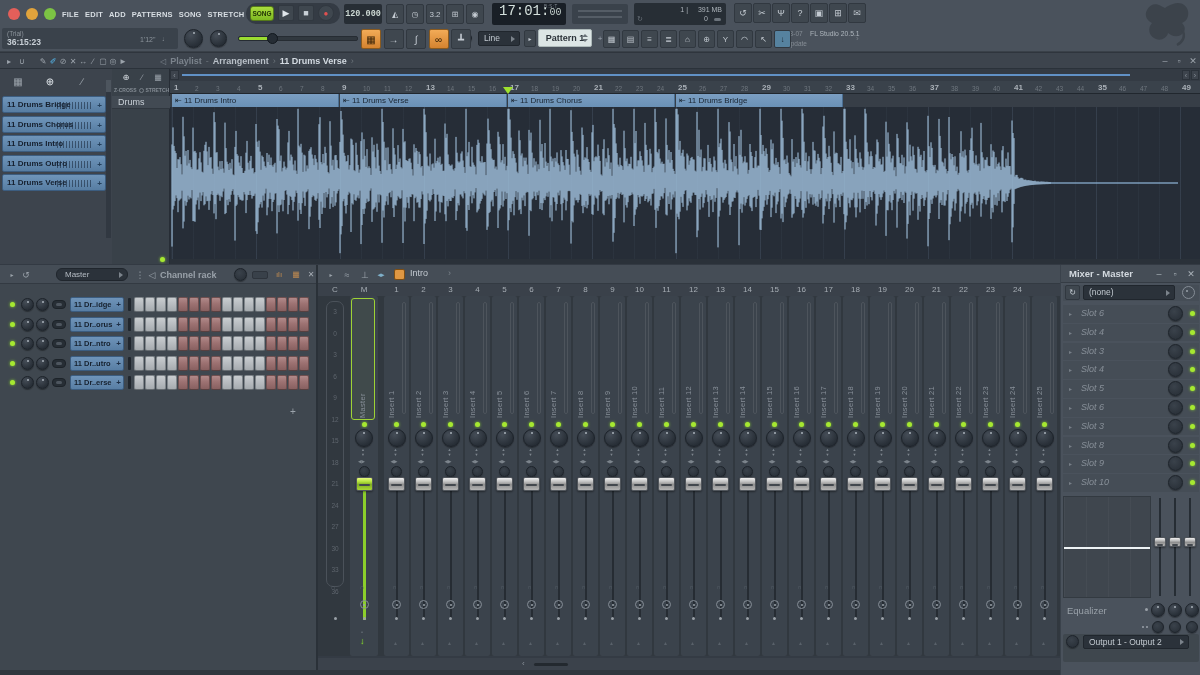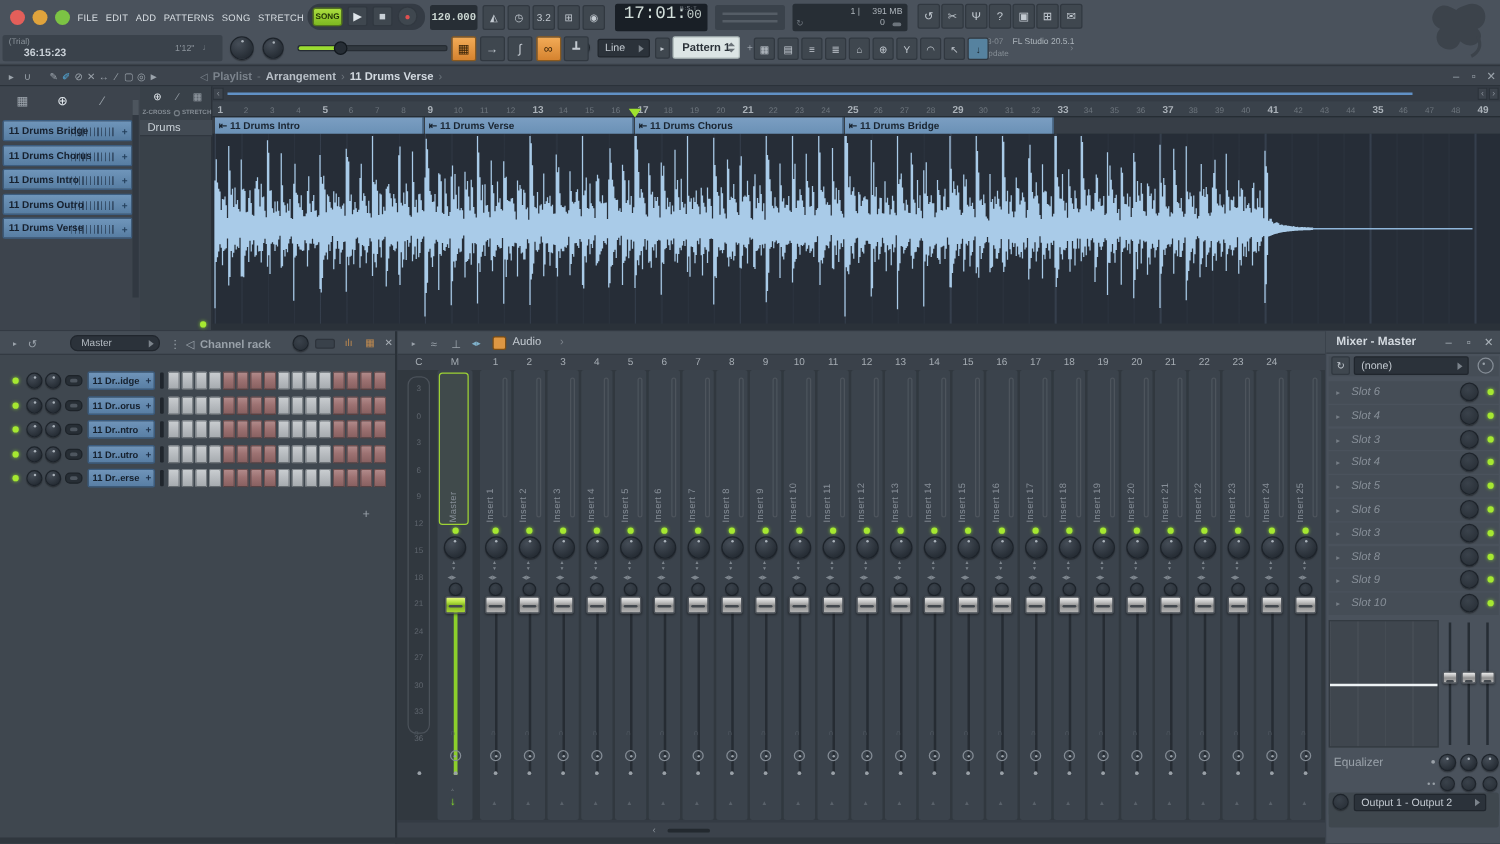--- a/index.html
+++ b/index.html
@@ -22,21 +22,21 @@
           border-radius:50%;background:#aab2ba}
   .led{border-radius:50%;background:#a6e831;box-shadow:0 0 3px rgba(150,230,45,.9)}
   .panel{background:#3a424b;border-radius:2px}
   .dark{background:#272e35;border-radius:2px}
   .chev:after{content:'';position:absolute;right:4px;top:50%;margin-top:-3px;
       border-left:4px solid #7b838b;border-top:3px solid transparent;border-bottom:3px solid transparent}
 
   
   #topbar{left:0;top:0;width:1200px;height:52px;background:#4a525c;border-bottom:1px solid #3a4149}
   .light{width:12px;height:12px;border-radius:50%;top:8px}
-  .mi{font-size:7.5px;font-weight:normal;color:#d8dee3;letter-spacing:.2px}
+  .mi{font-size:7.5px;font-weight:bold;color:#d8dee3;letter-spacing:.2px}
   #menu{left:62px;top:6px;height:16px;gap:6px}
   #songbtn{display:flex;align-items:center;justify-content:center;
      background:linear-gradient(#aadd3e,#7eb822);border:1px solid #55791a;border-radius:3px;
      color:#1f3005;font-size:6.5px;font-weight:bold}
   #timepanel{background:#191f26;border-radius:2px;display:flex;align-items:baseline;padding-left:7px}
   #timepanel .tmain{font-family:"Liberation Mono",monospace;font-size:14px;color:#d5e1dd;position:static}
   #timepanel .tfrac{font-family:"Liberation Mono",monospace;font-size:10px;color:#c3cfcb;position:static}
   #timeunit{font-size:4.5px;color:#848c94;letter-spacing:.5px}
   .mono{font-family:"Liberation Mono",monospace}
   #hint{background:#3a424b;border-radius:2px}
@@ -78,21 +78,21 @@
   .msbtn{background:#3d444d;border:1px solid #2b323a;color:#8a929a;font-size:7px;display:flex;align-items:center;justify-content:center}
   #msline{background:#6191c6}
   #ruler{left:0;top:12px;width:1030px;height:13px;background:#3a424b;border-bottom:1px solid #21272e}
   .rnum{color:#6e767e;font-size:6.5px}
   .rnum.big{color:#aab1b8;font-size:8px;font-weight:bold}
   .playhead{width:0;height:0;border-left:5px solid transparent;border-right:5px solid transparent;
       border-top:7px solid #9fe22e}
   #cliprowbg{left:0;top:25px;width:1030px;height:13px;background:#373e47}
   #clipstrip{left:2px;top:25px;width:1008px;height:13px}
   .clip{top:0;height:14px;background:linear-gradient(#7b9ec2,#6990b5);border-right:1px solid #4b6f93;
-      font-size:8px;font-weight:bold;color:#1a2531;line-height:13px;padding-left:3px;overflow:hidden}
+      font-size:8px;font-weight:normal;color:#1a2531;line-height:13px;padding-left:3px;overflow:hidden}
   #wavearea{left:0;top:38px;width:1030px;height:152px;background:#262d37;
       background-image:repeating-linear-gradient(90deg,rgba(140,165,200,.10) 0 1px,transparent 1px 84px),
                        repeating-linear-gradient(90deg,rgba(140,165,200,.05) 0 1px,transparent 1px 21px);
       background-position:2px 0,2px 0}
   #plbottom{left:0;top:190px;width:1030px;height:5px;background:#2a3139}
 
   
   #rack{left:0;top:265px;width:318px;height:410px;background:#3f474f;border-right:2px solid #2a3138}
   #rackheader{left:0;top:0;width:316px;height:19px;background:#454d56;border-bottom:1px solid #333a42}
   #rackgroup{background:#2b323a;border:1px solid #20262d;border-radius:6px;font-size:8px;color:#b6bdc4;
@@ -203,21 +203,21 @@
 
     <div style="left:1142px;top:1px">
       <svg width="52" height="46" viewBox="0 0 52 46">
         <path fill="#3c434b" d="M31 3c7-3 14 1 15 7 1 5-1 10-6 12 3 3 4 7 1 10-3 4-8 4-12 2l-3-2c-1 5-7 8-12 6-6-2-8-8-6-13l2-3C5 20 2 14 5 9c3-6 9-7 14-4l4 2c2-2 5-3 8-4z"></path>
         <path stroke="#3c434b" stroke-width="2.5" fill="none" d="M40 28c4 7 1 13-5 16"></path>
       </svg>
     </div>
 
     <div id="hint" style="left:2px;top:28px;width:176px;height:21px">
       <div class="hintsm" style="left:5px;top:2px">(Trial)</div>
-      <div class="hintbig" style="left:17px;top:9px">36:15:23</div>
+      <div class="hintbig" style="left:5px;top:9px">36:15:23</div>
       <div class="hintsm" style="left:138px;top:8px;font-size:7px">1'12"</div>
       <div class="flat" style="left:160px;top:7px;font-size:7px;color:#7e868e">♩</div>
     </div>
     <div class="knob" style="left:184px;top:29px;width:19px;height:19px">
         <i></i>
       </div>
     <div class="knob" style="left:210px;top:30px;width:17px;height:17px">
         <i></i>
       </div>
     <div id="slider-track" style="left:238px;top:36px;width:120px;height:5px"></div>
@@ -541,21 +541,21 @@
       <div class="step r" style="left: 266px; top: 110px; width: 10px; height: 15px;"></div>
       <div class="step r" style="left: 277px; top: 110px; width: 10px; height: 15px;"></div>
       <div class="step r" style="left: 288px; top: 110px; width: 10px; height: 15px;"></div>
       <div class="step r" style="left: 299px; top: 110px; width: 10px; height: 15px;"></div>
       <div class="plic" style="left: 287px; top: 140px; width: 12px; height: 12px; font-size: 10px;">+</div>
     </div>
 
   <div id="mixer">
     <div id="mxtoolbar">
       <div style="left:76px;top:4px;width:11px;height:11px;background:#de9743;border:1px solid #7d4d12;border-radius:2px"></div>
-      <div style="left:92px;top:3px;font-size:9px;color:#c3cad1">Audio</div>
+      <div style="left:92px;top:3px;font-size:9px;color:#c3cad1">Intro</div>
       <div class="flat" style="left:130px;top:3px;font-size:9px;color:#7b838b">›</div>
     <div class="plic" style="left: 6px; top: 3px; width: 14px; height: 13px; font-size: 6px;">▸</div>
         <div class="plic" style="left: 22px; top: 3px; width: 14px; height: 13px; font-size: 9px;">≈</div>
         <div class="plic" style="left: 40px; top: 3px; width: 14px; height: 13px; font-size: 9px;">⊥</div>
         <div class="plic" style="left: 56px; top: 3px; width: 14px; height: 13px; font-size: 7px; color: rgb(127, 176, 201);">◂▸</div>
       </div>
     <div id="mxheader">
         <div class="hcell" style="left: 4px; top: 0px; width: 26px; height: 12px;">C</div>
         <div class="hcell" style="left: 32px; top: 0px; width: 28px; height: 12px;">M</div>
         <div class="hcell" style="left: 66px; top: 0px; width: 25px; height: 12px;">1</div>

